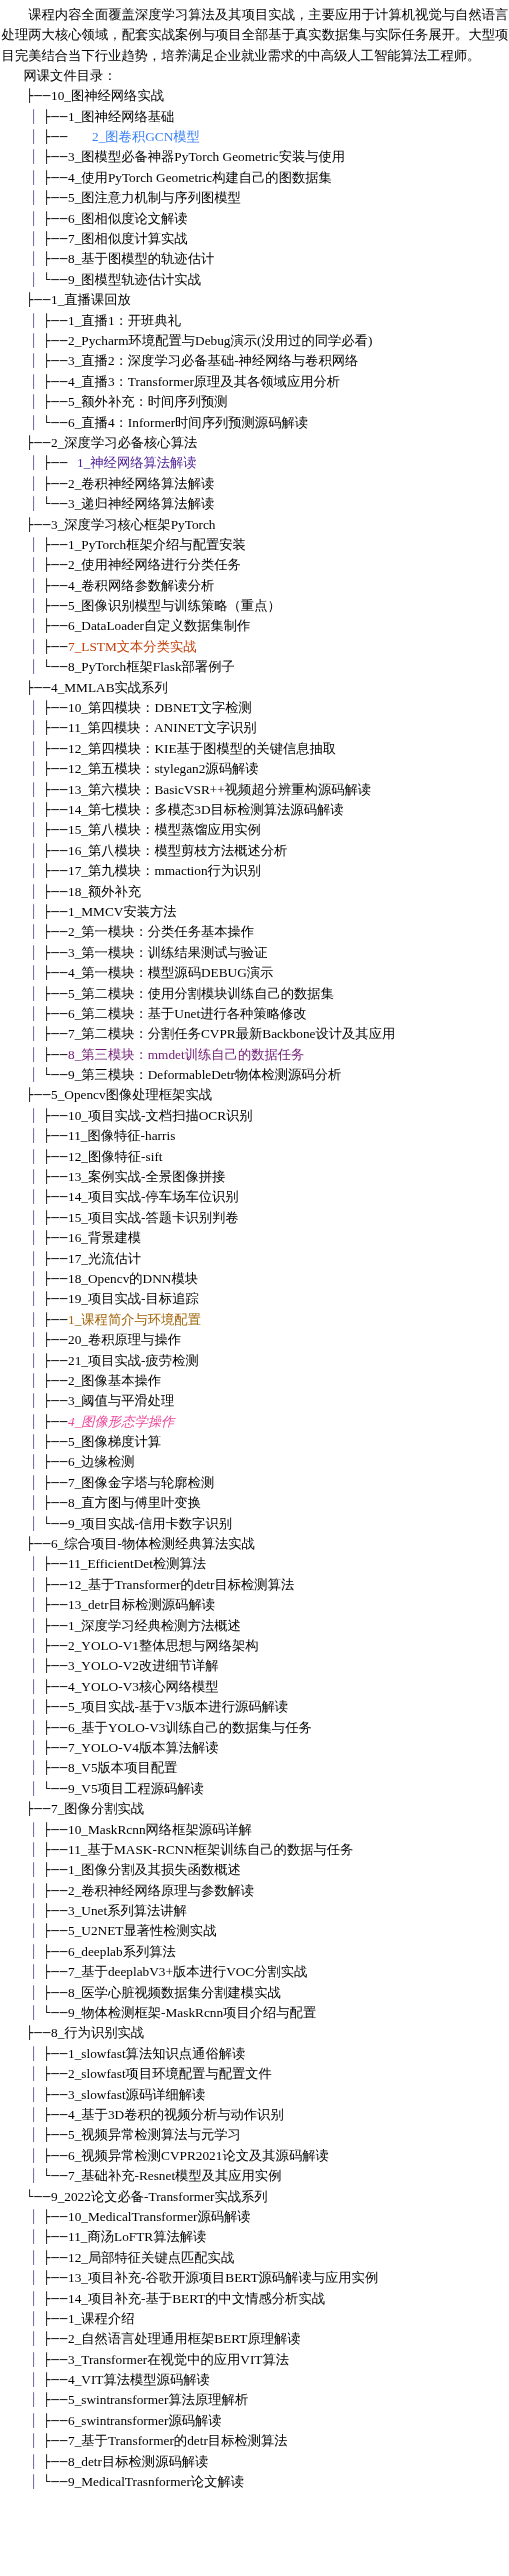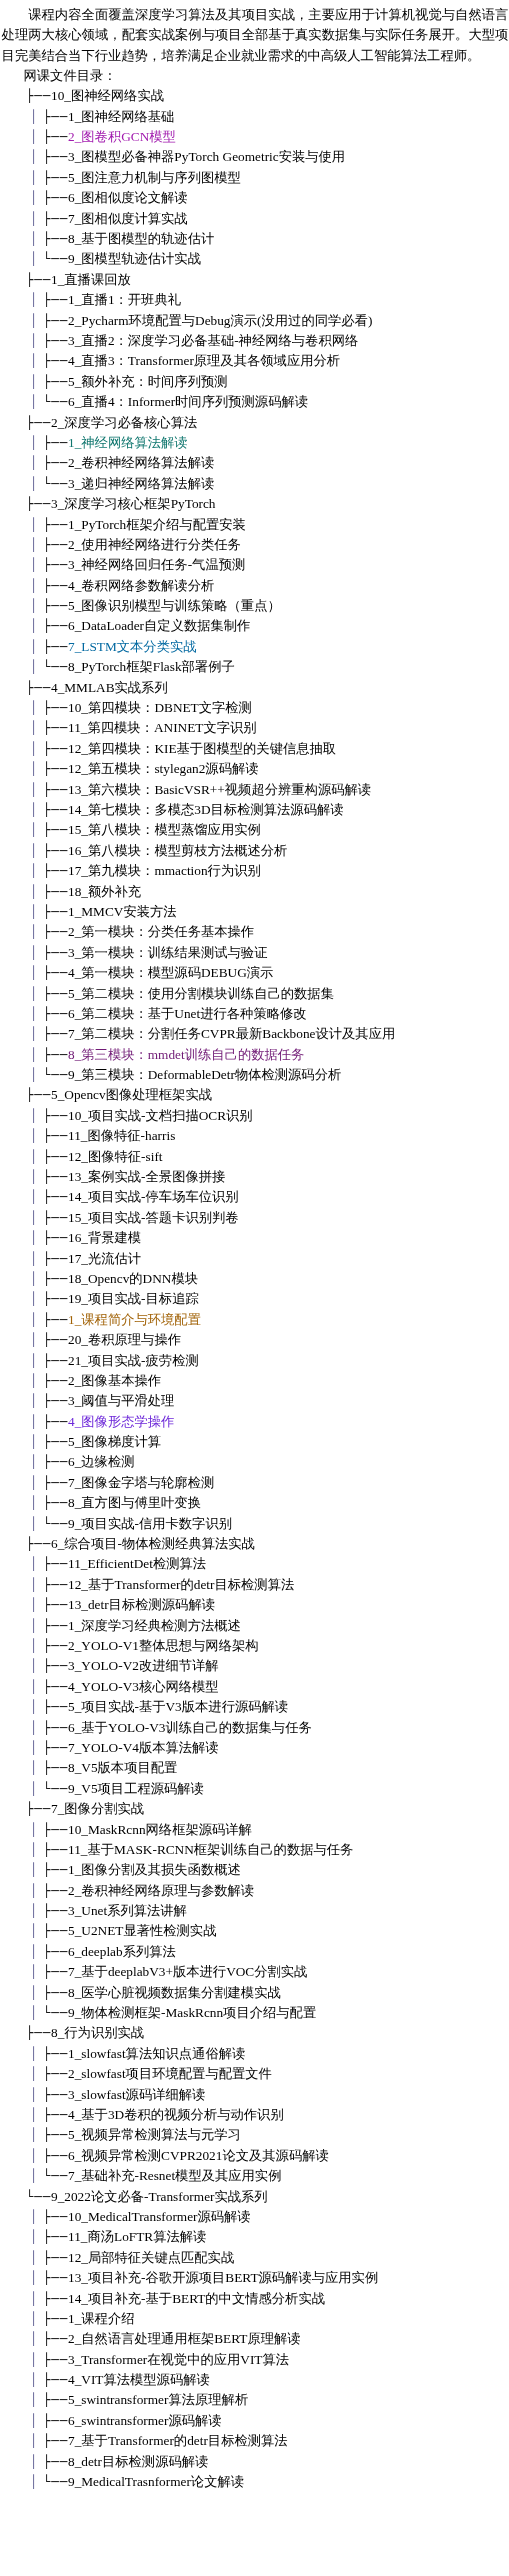--- a/index.html
+++ b/index.html
@@ -64,46 +64,46 @@
 </style>
 </head>
 <body>
 
 <div class="page">
   <p class="intro">课程内容全面覆盖深度学习算法及其项目实战，主要应用于计算机视觉与自然语言处理两大核心领域，配套实战案例与项目全部基于真实数据集与实际任务展开。大型项目完美结合当下行业趋势，培养满足企业就业需求的中高级人工智能算法工程师。</p>
   <p class="dir-label">网课文件目录：</p>
   <div id="tree" class="tree">
       <div class="tree-row"><span class="prefix" style="color: rgb(26, 26, 26);">├──</span><span class="label" style="color: rgb(0, 0, 0);">10_图神经网络实战</span></div>
       <div class="tree-row"><span class="pipe" style="color: rgb(106, 106, 154);">│</span><span class="prefix" style="color: rgb(26, 26, 26);">├──</span><span class="label" style="color: rgb(0, 0, 0);">1_图神经网络基础</span></div>
-      <div class="tree-row"><span class="pipe" style="color: rgb(106, 106, 154);">│</span><span class="prefix" style="color: rgb(26, 26, 26);">├──</span><span class="label" style="color: #a21caf;">2_图卷积GCN模型</span></div>
+      <div class="tree-row"><span class="pipe" style="color: rgb(106, 106, 154);">│</span><span class="prefix" style="color: rgb(26, 26, 26);">├──</span><span class="label" style="color: #3b82f6; margin-left: 24px;">2_图卷积GCN模型</span></div>
       <div class="tree-row"><span class="pipe" style="color: rgb(106, 106, 154);">│</span><span class="prefix" style="color: rgb(26, 26, 26);">├──</span><span class="label" style="color: rgb(0, 0, 0);">3_图模型必备神器PyTorch Geometric安装与使用</span></div>
+      <div class="tree-row"><span class="pipe" style="color: rgb(106, 106, 154);">│</span><span class="prefix" style="color: rgb(26, 26, 26);">├──</span><span class="label" style="color: rgb(0, 0, 0);">4_使用PyTorch Geometric构建自己的图数据集</span></div>
       <div class="tree-row"><span class="pipe" style="color: rgb(106, 106, 154);">│</span><span class="prefix" style="color: rgb(26, 26, 26);">├──</span><span class="label" style="color: rgb(0, 0, 0);">5_图注意力机制与序列图模型</span></div>
       <div class="tree-row"><span class="pipe" style="color: rgb(106, 106, 154);">│</span><span class="prefix" style="color: rgb(26, 26, 26);">├──</span><span class="label" style="color: rgb(0, 0, 0);">6_图相似度论文解读</span></div>
       <div class="tree-row"><span class="pipe" style="color: rgb(106, 106, 154);">│</span><span class="prefix" style="color: rgb(26, 26, 26);">├──</span><span class="label" style="color: rgb(0, 0, 0);">7_图相似度计算实战</span></div>
       <div class="tree-row"><span class="pipe" style="color: rgb(106, 106, 154);">│</span><span class="prefix" style="color: rgb(26, 26, 26);">├──</span><span class="label" style="color: rgb(0, 0, 0);">8_基于图模型的轨迹估计</span></div>
       <div class="tree-row"><span class="pipe" style="color: rgb(106, 106, 154);">│</span><span class="prefix" style="color: rgb(26, 26, 26);">└──</span><span class="label" style="color: rgb(0, 0, 0);">9_图模型轨迹估计实战</span></div>
       <div class="tree-row"><span class="prefix" style="color: rgb(26, 26, 26);">├──</span><span class="label" style="color: rgb(0, 0, 0);">1_直播课回放</span></div>
       <div class="tree-row"><span class="pipe" style="color: rgb(106, 106, 154);">│</span><span class="prefix" style="color: rgb(26, 26, 26);">├──</span><span class="label" style="color: rgb(0, 0, 0);">1_直播1：开班典礼</span></div>
       <div class="tree-row"><span class="pipe" style="color: rgb(106, 106, 154);">│</span><span class="prefix" style="color: rgb(26, 26, 26);">├──</span><span class="label" style="color: rgb(0, 0, 0);">2_Pycharm环境配置与Debug演示(没用过的同学必看)</span></div>
       <div class="tree-row"><span class="pipe" style="color: rgb(106, 106, 154);">│</span><span class="prefix" style="color: rgb(26, 26, 26);">├──</span><span class="label" style="color: rgb(0, 0, 0);">3_直播2：深度学习必备基础-神经网络与卷积网络</span></div>
       <div class="tree-row"><span class="pipe" style="color: rgb(106, 106, 154);">│</span><span class="prefix" style="color: rgb(26, 26, 26);">├──</span><span class="label" style="color: rgb(0, 0, 0);">4_直播3：Transformer原理及其各领域应用分析</span></div>
       <div class="tree-row"><span class="pipe" style="color: rgb(106, 106, 154);">│</span><span class="prefix" style="color: rgb(26, 26, 26);">├──</span><span class="label" style="color: rgb(0, 0, 0);">5_额外补充：时间序列预测</span></div>
       <div class="tree-row"><span class="pipe" style="color: rgb(106, 106, 154);">│</span><span class="prefix" style="color: rgb(26, 26, 26);">└──</span><span class="label" style="color: rgb(0, 0, 0);">6_直播4：Informer时间序列预测源码解读</span></div>
       <div class="tree-row"><span class="prefix" style="color: rgb(26, 26, 26);">├──</span><span class="label" style="color: rgb(0, 0, 0);">2_深度学习必备核心算法</span></div>
-      <div class="tree-row"><span class="pipe" style="color: rgb(106, 106, 154);">│</span><span class="prefix" style="color: rgb(26, 26, 26);">├──</span><span class="label" style="color: #0f766e;">1_神经网络算法解读</span></div>
+      <div class="tree-row"><span class="pipe" style="color: rgb(106, 106, 154);">│</span><span class="prefix" style="color: rgb(26, 26, 26);">├──</span><span class="label" style="color: #4c1d95; margin-left: 9px;">1_神经网络算法解读</span></div>
       <div class="tree-row"><span class="pipe" style="color: rgb(106, 106, 154);">│</span><span class="prefix" style="color: rgb(26, 26, 26);">├──</span><span class="label" style="color: rgb(0, 0, 0);">2_卷积神经网络算法解读</span></div>
       <div class="tree-row"><span class="pipe" style="color: rgb(106, 106, 154);">│</span><span class="prefix" style="color: rgb(26, 26, 26);">└──</span><span class="label" style="color: rgb(0, 0, 0);">3_递归神经网络算法解读</span></div>
       <div class="tree-row"><span class="prefix" style="color: rgb(26, 26, 26);">├──</span><span class="label" style="color: rgb(0, 0, 0);">3_深度学习核心框架PyTorch</span></div>
       <div class="tree-row"><span class="pipe" style="color: rgb(106, 106, 154);">│</span><span class="prefix" style="color: rgb(26, 26, 26);">├──</span><span class="label" style="color: rgb(0, 0, 0);">1_PyTorch框架介绍与配置安装</span></div>
       <div class="tree-row"><span class="pipe" style="color: rgb(106, 106, 154);">│</span><span class="prefix" style="color: rgb(26, 26, 26);">├──</span><span class="label" style="color: rgb(0, 0, 0);">2_使用神经网络进行分类任务</span></div>
-      <div class="tree-row"><span class="pipe" style="color: rgb(106, 106, 154);">│</span><span class="prefix" style="color: rgb(26, 26, 26);">├──</span><span class="label" style="color: rgb(0, 0, 0);">3_神经网络回归任务-气温预测</span></div>
       <div class="tree-row"><span class="pipe" style="color: rgb(106, 106, 154);">│</span><span class="prefix" style="color: rgb(26, 26, 26);">├──</span><span class="label" style="color: rgb(0, 0, 0);">4_卷积网络参数解读分析</span></div>
       <div class="tree-row"><span class="pipe" style="color: rgb(106, 106, 154);">│</span><span class="prefix" style="color: rgb(26, 26, 26);">├──</span><span class="label" style="color: rgb(0, 0, 0);">5_图像识别模型与训练策略（重点）</span></div>
       <div class="tree-row"><span class="pipe" style="color: rgb(106, 106, 154);">│</span><span class="prefix" style="color: rgb(26, 26, 26);">├──</span><span class="label" style="color: rgb(0, 0, 0);">6_DataLoader自定义数据集制作</span></div>
-      <div class="tree-row"><span class="pipe" style="color: rgb(106, 106, 154);">│</span><span class="prefix" style="color: rgb(26, 26, 26);">├──</span><span class="label" style="color: #0369a1;">7_LSTM文本分类实战</span></div>
+      <div class="tree-row"><span class="pipe" style="color: rgb(106, 106, 154);">│</span><span class="prefix" style="color: rgb(26, 26, 26);">├──</span><span class="label" style="color: #c2410c;">7_LSTM文本分类实战</span></div>
       <div class="tree-row"><span class="pipe" style="color: rgb(106, 106, 154);">│</span><span class="prefix" style="color: rgb(26, 26, 26);">└──</span><span class="label" style="color: rgb(0, 0, 0);">8_PyTorch框架Flask部署例子</span></div>
       <div class="tree-row"><span class="prefix" style="color: rgb(26, 26, 26);">├──</span><span class="label" style="color: rgb(0, 0, 0);">4_MMLAB实战系列</span></div>
       <div class="tree-row"><span class="pipe" style="color: rgb(106, 106, 154);">│</span><span class="prefix" style="color: rgb(26, 26, 26);">├──</span><span class="label" style="color: rgb(0, 0, 0);">10_第四模块：DBNET文字检测</span></div>
       <div class="tree-row"><span class="pipe" style="color: rgb(106, 106, 154);">│</span><span class="prefix" style="color: rgb(26, 26, 26);">├──</span><span class="label" style="color: rgb(0, 0, 0);">11_第四模块：ANINET文字识别</span></div>
       <div class="tree-row"><span class="pipe" style="color: rgb(106, 106, 154);">│</span><span class="prefix" style="color: rgb(26, 26, 26);">├──</span><span class="label" style="color: rgb(0, 0, 0);">12_第四模块：KIE基于图模型的关键信息抽取</span></div>
       <div class="tree-row"><span class="pipe" style="color: rgb(106, 106, 154);">│</span><span class="prefix" style="color: rgb(26, 26, 26);">├──</span><span class="label" style="color: rgb(0, 0, 0);">12_第五模块：stylegan2源码解读</span></div>
       <div class="tree-row"><span class="pipe" style="color: rgb(106, 106, 154);">│</span><span class="prefix" style="color: rgb(26, 26, 26);">├──</span><span class="label" style="color: rgb(0, 0, 0);">13_第六模块：BasicVSR++视频超分辨重构源码解读</span></div>
       <div class="tree-row"><span class="pipe" style="color: rgb(106, 106, 154);">│</span><span class="prefix" style="color: rgb(26, 26, 26);">├──</span><span class="label" style="color: rgb(0, 0, 0);">14_第七模块：多模态3D目标检测算法源码解读</span></div>
       <div class="tree-row"><span class="pipe" style="color: rgb(106, 106, 154);">│</span><span class="prefix" style="color: rgb(26, 26, 26);">├──</span><span class="label" style="color: rgb(0, 0, 0);">15_第八模块：模型蒸馏应用实例</span></div>
       <div class="tree-row"><span class="pipe" style="color: rgb(106, 106, 154);">│</span><span class="prefix" style="color: rgb(26, 26, 26);">├──</span><span class="label" style="color: rgb(0, 0, 0);">16_第八模块：模型剪枝方法概述分析</span></div>
@@ -127,21 +127,21 @@
       <div class="tree-row"><span class="pipe" style="color: rgb(106, 106, 154);">│</span><span class="prefix" style="color: rgb(26, 26, 26);">├──</span><span class="label" style="color: rgb(0, 0, 0);">15_项目实战-答题卡识别判卷</span></div>
       <div class="tree-row"><span class="pipe" style="color: rgb(106, 106, 154);">│</span><span class="prefix" style="color: rgb(26, 26, 26);">├──</span><span class="label" style="color: rgb(0, 0, 0);">16_背景建模</span></div>
       <div class="tree-row"><span class="pipe" style="color: rgb(106, 106, 154);">│</span><span class="prefix" style="color: rgb(26, 26, 26);">├──</span><span class="label" style="color: rgb(0, 0, 0);">17_光流估计</span></div>
       <div class="tree-row"><span class="pipe" style="color: rgb(106, 106, 154);">│</span><span class="prefix" style="color: rgb(26, 26, 26);">├──</span><span class="label" style="color: rgb(0, 0, 0);">18_Opencv的DNN模块</span></div>
       <div class="tree-row"><span class="pipe" style="color: rgb(106, 106, 154);">│</span><span class="prefix" style="color: rgb(26, 26, 26);">├──</span><span class="label" style="color: rgb(0, 0, 0);">19_项目实战-目标追踪</span></div>
       <div class="tree-row"><span class="pipe" style="color: rgb(106, 106, 154);">│</span><span class="prefix" style="color: rgb(26, 26, 26);">├──</span><span class="label" style="color: #a16207;">1_课程简介与环境配置</span></div>
       <div class="tree-row"><span class="pipe" style="color: rgb(106, 106, 154);">│</span><span class="prefix" style="color: rgb(26, 26, 26);">├──</span><span class="label" style="color: rgb(0, 0, 0);">20_卷积原理与操作</span></div>
       <div class="tree-row"><span class="pipe" style="color: rgb(106, 106, 154);">│</span><span class="prefix" style="color: rgb(26, 26, 26);">├──</span><span class="label" style="color: rgb(0, 0, 0);">21_项目实战-疲劳检测</span></div>
       <div class="tree-row"><span class="pipe" style="color: rgb(106, 106, 154);">│</span><span class="prefix" style="color: rgb(26, 26, 26);">├──</span><span class="label" style="color: rgb(0, 0, 0);">2_图像基本操作</span></div>
       <div class="tree-row"><span class="pipe" style="color: rgb(106, 106, 154);">│</span><span class="prefix" style="color: rgb(26, 26, 26);">├──</span><span class="label" style="color: rgb(0, 0, 0);">3_阈值与平滑处理</span></div>
-      <div class="tree-row"><span class="pipe" style="color: rgb(106, 106, 154);">│</span><span class="prefix" style="color: rgb(26, 26, 26);">├──</span><span class="label" style="color: #6d28d9;">4_图像形态学操作</span></div>
+      <div class="tree-row"><span class="pipe" style="color: rgb(106, 106, 154);">│</span><span class="prefix" style="color: rgb(26, 26, 26);">├──</span><span class="label" style="color: #ec4899; font-style: italic;">4_图像形态学操作</span></div>
       <div class="tree-row"><span class="pipe" style="color: rgb(106, 106, 154);">│</span><span class="prefix" style="color: rgb(26, 26, 26);">├──</span><span class="label" style="color: rgb(0, 0, 0);">5_图像梯度计算</span></div>
       <div class="tree-row"><span class="pipe" style="color: rgb(106, 106, 154);">│</span><span class="prefix" style="color: rgb(26, 26, 26);">├──</span><span class="label" style="color: rgb(0, 0, 0);">6_边缘检测</span></div>
       <div class="tree-row"><span class="pipe" style="color: rgb(106, 106, 154);">│</span><span class="prefix" style="color: rgb(26, 26, 26);">├──</span><span class="label" style="color: rgb(0, 0, 0);">7_图像金字塔与轮廓检测</span></div>
       <div class="tree-row"><span class="pipe" style="color: rgb(106, 106, 154);">│</span><span class="prefix" style="color: rgb(26, 26, 26);">├──</span><span class="label" style="color: rgb(0, 0, 0);">8_直方图与傅里叶变换</span></div>
       <div class="tree-row"><span class="pipe" style="color: rgb(106, 106, 154);">│</span><span class="prefix" style="color: rgb(26, 26, 26);">└──</span><span class="label" style="color: rgb(0, 0, 0);">9_项目实战-信用卡数字识别</span></div>
       <div class="tree-row"><span class="prefix" style="color: rgb(26, 26, 26);">├──</span><span class="label" style="color: rgb(0, 0, 0);">6_综合项目-物体检测经典算法实战</span></div>
       <div class="tree-row"><span class="pipe" style="color: rgb(106, 106, 154);">│</span><span class="prefix" style="color: rgb(26, 26, 26);">├──</span><span class="label" style="color: rgb(0, 0, 0);">11_EfficientDet检测算法</span></div>
       <div class="tree-row"><span class="pipe" style="color: rgb(106, 106, 154);">│</span><span class="prefix" style="color: rgb(26, 26, 26);">├──</span><span class="label" style="color: rgb(0, 0, 0);">12_基于Transformer的detr目标检测算法</span></div>
       <div class="tree-row"><span class="pipe" style="color: rgb(106, 106, 154);">│</span><span class="prefix" style="color: rgb(26, 26, 26);">├──</span><span class="label" style="color: rgb(0, 0, 0);">13_detr目标检测源码解读</span></div>
       <div class="tree-row"><span class="pipe" style="color: rgb(106, 106, 154);">│</span><span class="prefix" style="color: rgb(26, 26, 26);">├──</span><span class="label" style="color: rgb(0, 0, 0);">1_深度学习经典检测方法概述</span></div>

